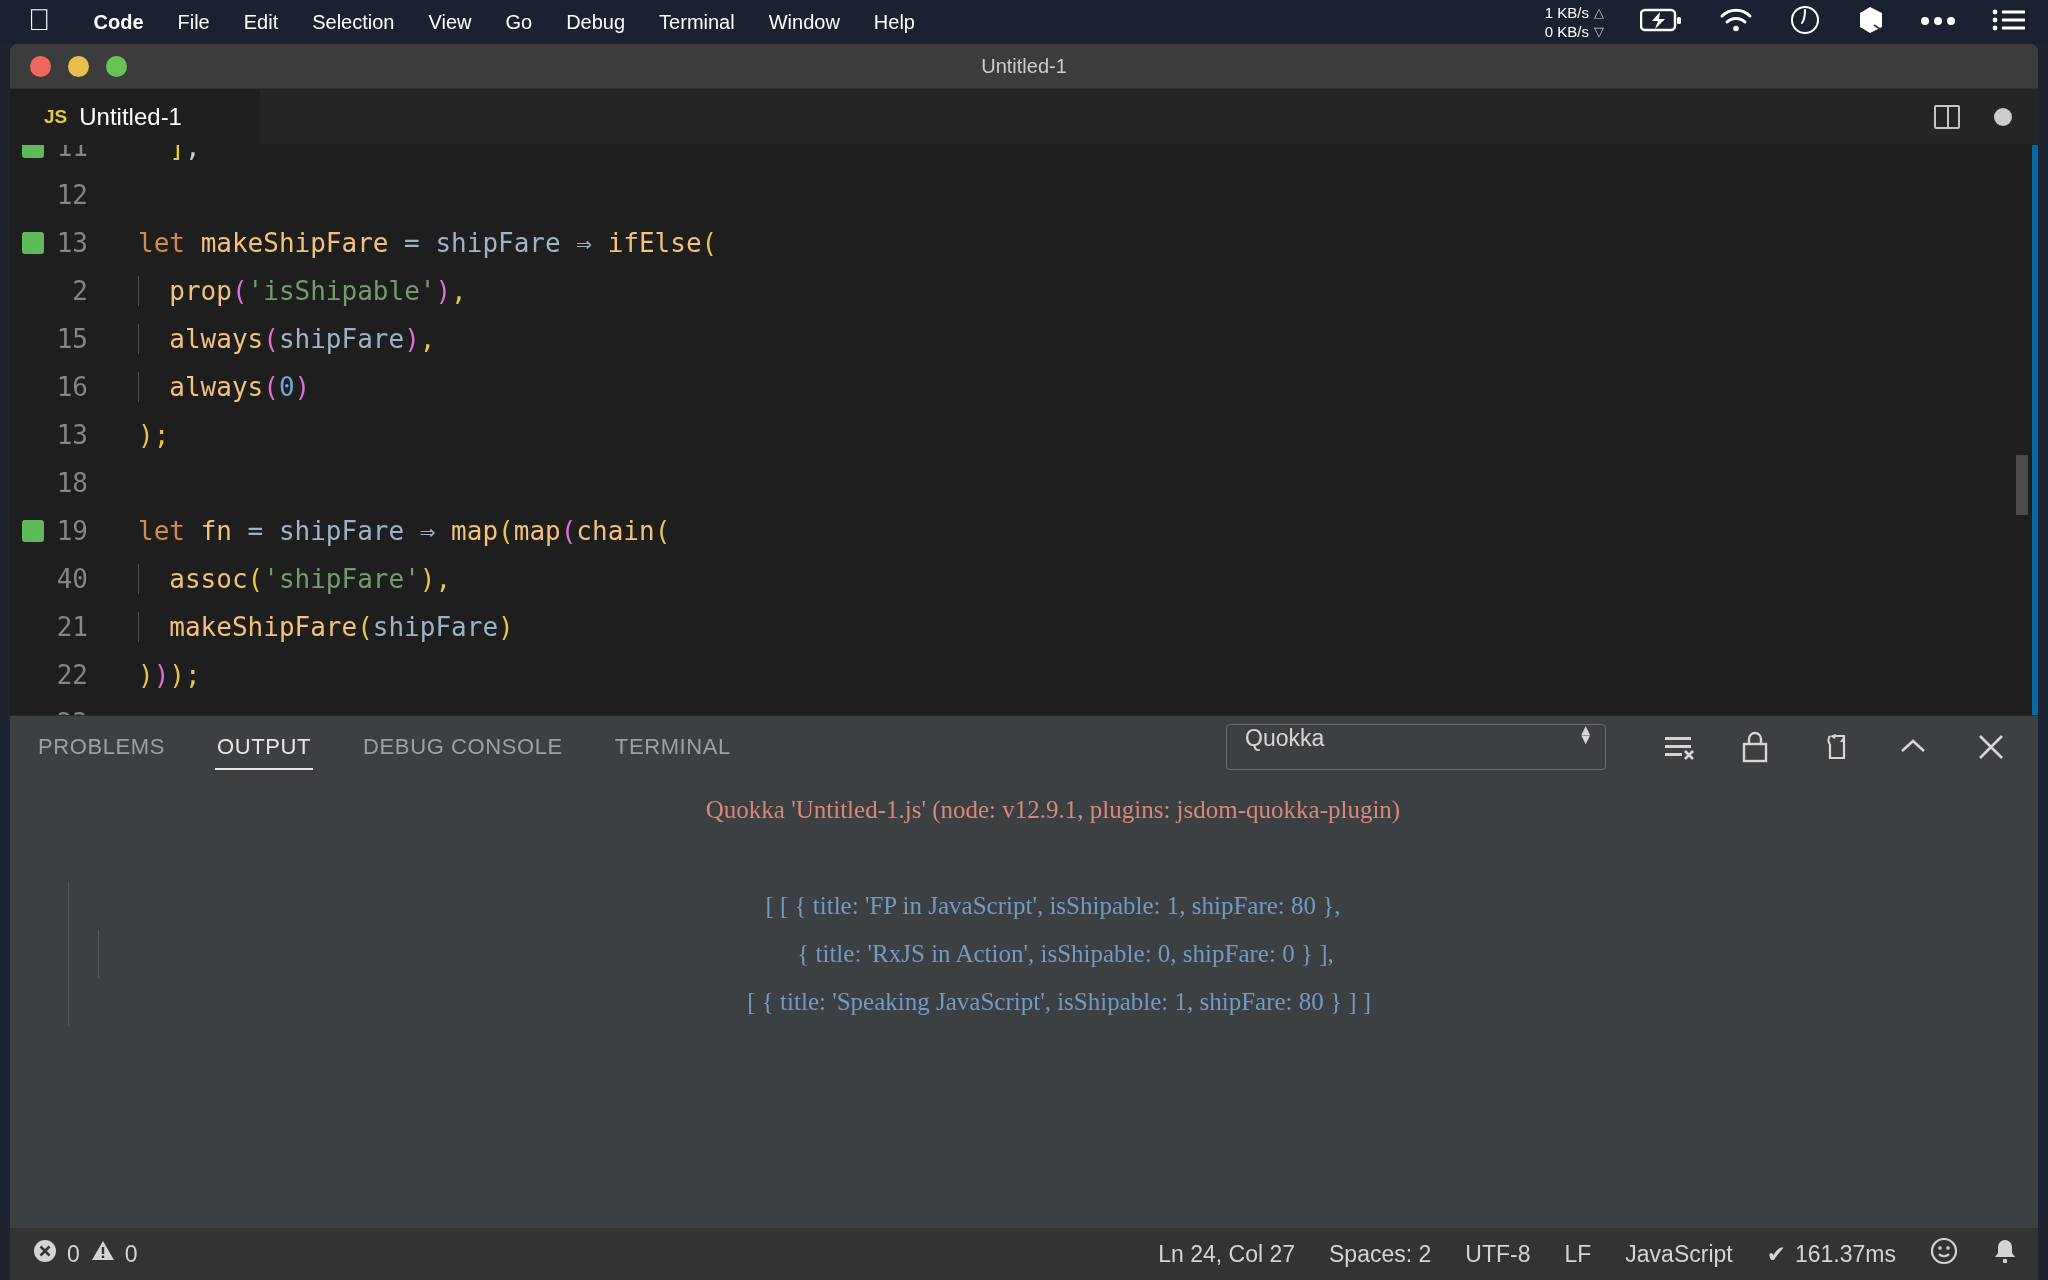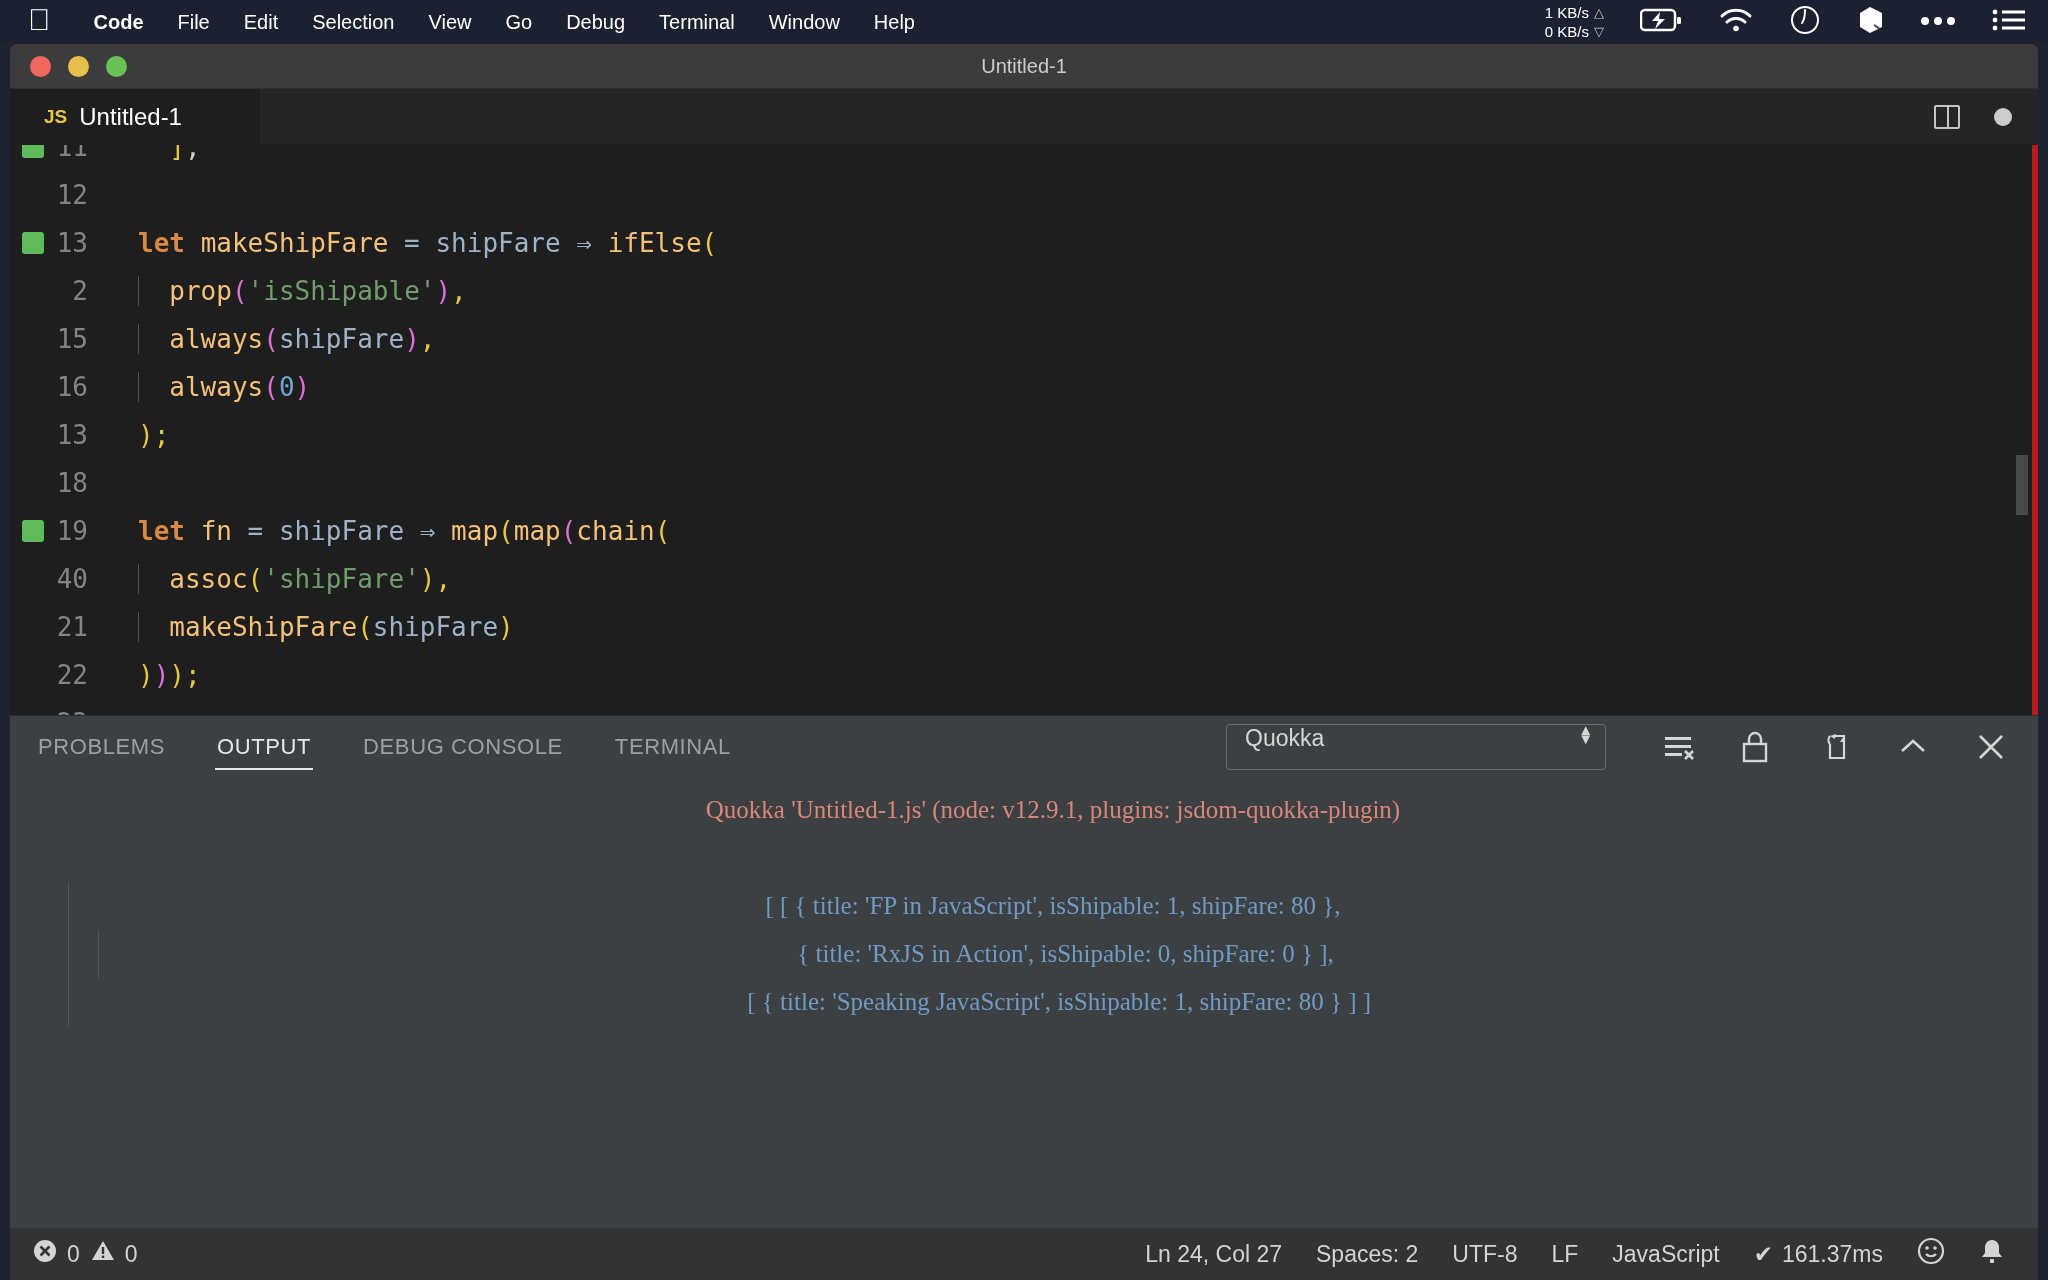--- a/index.html
+++ b/index.html
@@ -29,21 +29,21 @@
   #menubar .mi.bold { font-weight: bold; }
   #menubar .spacer { flex: 1; }
   #menubar .right { display: flex; align-items: center; padding-right: 22px; gap: 36px; }
   .netspeed { display: flex; align-items: center; gap: 5px; }
   .netspeed .rates { font-size: 15px; line-height: 19px; text-align: right; color: #fff; }
   .netspeed .arrows { display: flex; flex-direction: column; font-size: 13px; line-height: 19px; color: #c6c9d2; }
 
   
   #window {
     position: absolute; left: 10px; top: 44px; width: 2028px; height: 1236px;
-    background: #b91c1c; border-radius: 8px 8px 0 0; overflow: hidden;
+    background: #0369a1; border-radius: 8px 8px 0 0; overflow: hidden;
   }
   #titlebar {
     height: 45px; background: #3c3c3c;
     display: flex; align-items: center; position: relative;
     border-bottom: 1px solid #2f2f2f;
   }
   .traffic { display: flex; gap: 17px; margin-left: 20px; }
   .tl { width: 21px; height: 21px; border-radius: 50%; }
   .tl.red { background: #f0675f; }
   .tl.yellow { background: #e7bf4c; }
@@ -88,21 +88,21 @@
     width: 22px; height: 22px; border-radius: 3px; background: #5fbb5a;
   }
   .lnum {
     width: 100px; text-align: right; padding-right: 22px;
     color: #858585; font-size: 26px; flex: none;
   }
   .ctext { white-space: pre; position: relative; padding-left: 28px; }
   .indent-guide {
     position: absolute; left: 28px; top: 0; bottom: 0; width: 1px; background: #515151;
   }
-  .kw   { color: #d98845; font-weight: bold; }
+  .kw   { color: #d98845; }
   .fnm  { color: #f4c07a; }
   .var  { color: #9cb3c9; }
   .str  { color: #709e6a; }
   .num  { color: #6fa8d6; }
   .py1  { color: #e7c545; }
   .py2  { color: #dd6fd6; }
   .op   { color: #9cb3c9; }
   .pun  { color: #cfcfcf; }
   .scroll-tick {
     position: absolute; right: 4px; top: 310px; width: 12px; height: 60px; background: #4a4a4a;
@@ -150,21 +150,21 @@
   .ogrd.g2 { left: 30px; }
 
   
   #statusbar {
     position: absolute; left: 0; right: 0; bottom: 0; height: 52px;
     background: #333333; display: flex; align-items: center;
     color: #d4d4d4; font-size: 23px;
   }
   #statusbar .left { display: flex; align-items: center; padding-left: 22px; gap: 10px; }
   #statusbar .spacer { flex: 1; }
-  #statusbar .right { display: flex; align-items: center; padding-right: 33px; gap: 34px; }
+  #statusbar .right { display: flex; align-items: center; padding-right: 20px; gap: 34px; }
   .sbitem { display: flex; align-items: center; gap: 9px; white-space: nowrap; }
 </style>
 </head>
 <body>
 
 <div id="menubar">
   <span class="apple"></span>
   <span class="mi bold">Code</span>
   <span class="mi">File</span>
   <span class="mi">Edit</span>

